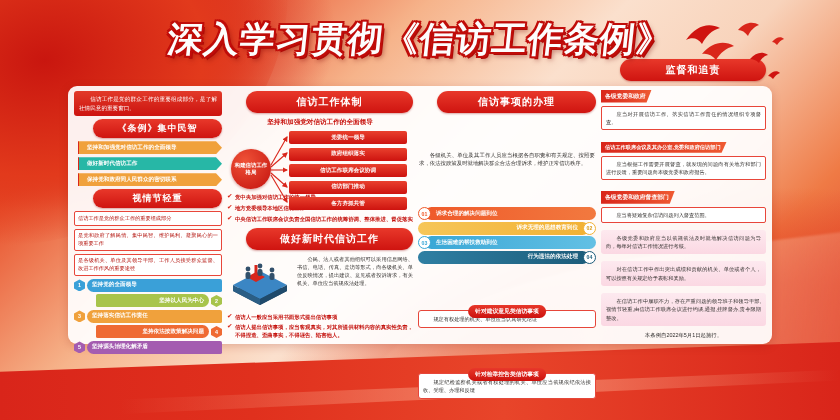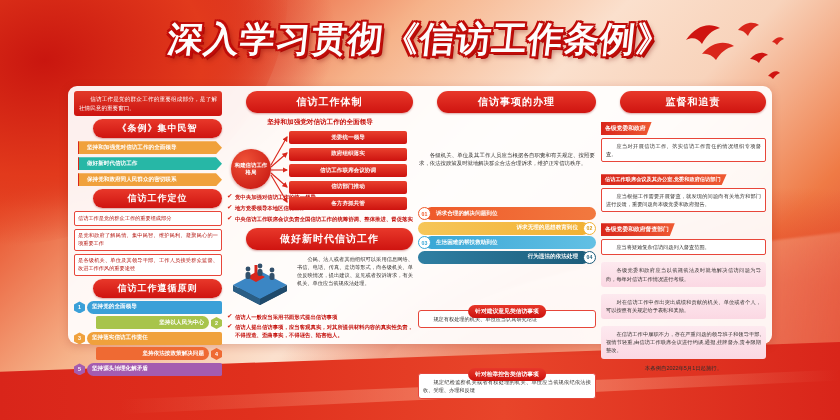--- a/index.html
+++ b/index.html
@@ -44,21 +44,21 @@
   .board {
     position:absolute; left:68px; top:86px; width:704px; height:258px;
     background:rgba(255,255,255,.93); border-radius:9px;
     box-shadow:0 2px 10px rgba(140,20,10,.22); z-index:5;
     padding:5px 6px; display:flex; gap:5px;
   }
   .col { flex:1; display:flex; flex-direction:column; gap:3px; position:relative; min-width:0; }
   .col.c1 { flex:0 0 148px; }
   .col.c2 { flex:0 0 186px; }
   .col.c3 { flex:0 0 178px;gap:38px; }
-  .col.c4 { flex:1; }
+  .col.c4 { flex:1;justify-content:flex-end; }
 
   
   .banner {
     background:linear-gradient(180deg,#e8382a 0%,#cf1410 100%);
     color:#fff; font-weight:bold; text-align:center; border-radius:11px;
     font-size:9px; padding:3px 4px; letter-spacing:1px;
     box-shadow:0 1px 2px rgba(150,10,10,.35);
     margin-left:19px;
   }
   .banner.big { font-size:10px; padding:4px; }
@@ -187,25 +187,24 @@
       </div>
       <div class="arrowbar" style="background:#27b7a6;margin-bottom:3px;">
         <span class="tail" style="background:#d9261b;"></span>
         <span>做好新时代信访工作</span>
       </div>
       <div class="arrowbar" style="background:#f0a13c;">
         <span class="tail" style="background:#d9261b;"></span>
         <span>保持党和政府同人民群众的密切联系</span>
       </div>
     </div>
-    <div class="banner">信访工作定位</div>
+    <div class="banner">视情节轻重</div>
     <div class="obox">信访工作是党的群众工作的重要组成部分</div>
     <div class="obox">是党和政府了解民情、集中民智、维护民利、凝聚民心的一项重要工作</div>
     <div class="obox">是各级机关、单位及其领导干部、工作人员接受群众监督、改进工作作风的重要途径</div>
-    <div class="banner">信访工作遵循原则</div>
     <div style="display:flex;flex-direction:column;gap:2.5px;">
       <div class="numrow">
         <span class="numbadge" style="background:#3aa0d8;">1</span>
         <span class="pill" style="background:#3aa0d8;">坚持党的全面领导</span>
       </div>
       <div class="numrow">
         <span class="pill r" style="background:#a8c44b;margin-left:22px;">坚持以人民为中心</span>
         <span class="numbadge" style="background:#a8c44b;">2</span>
       </div>
       <div class="numrow">

